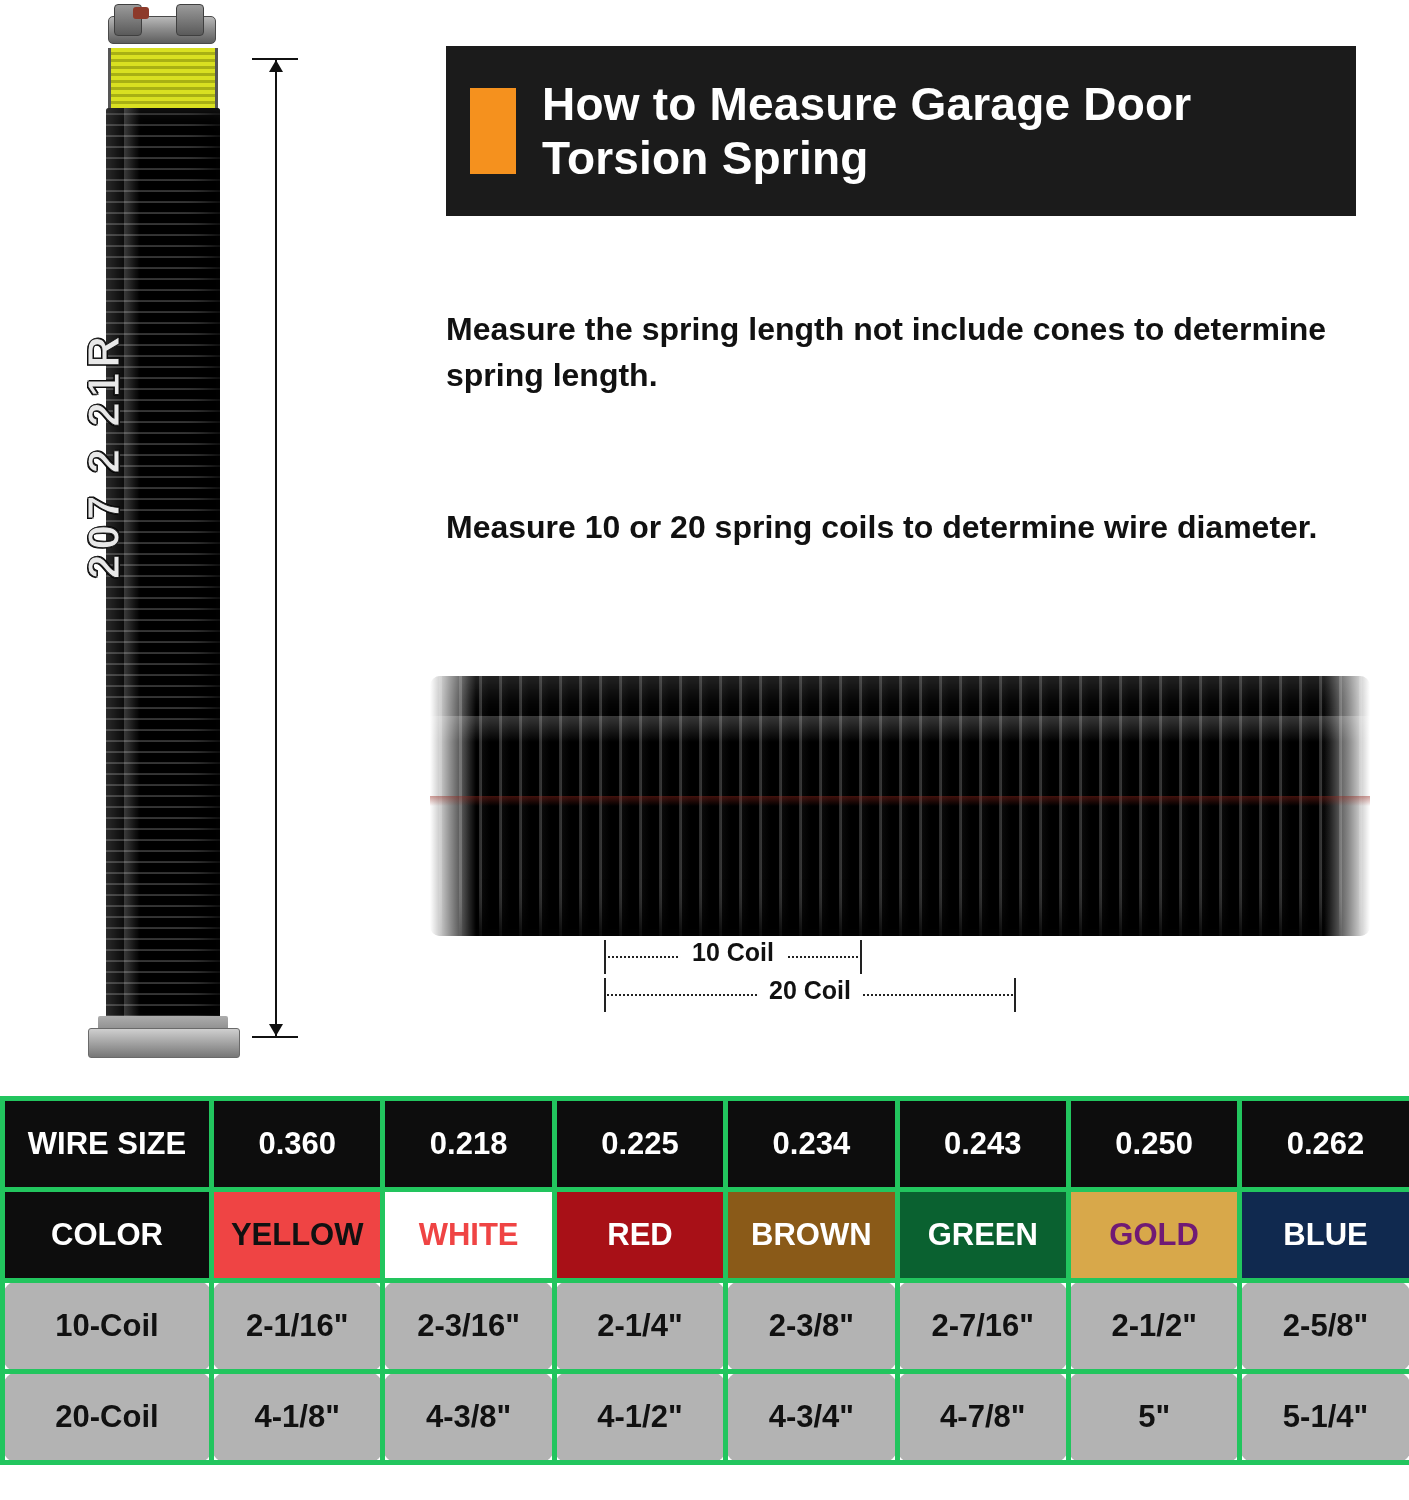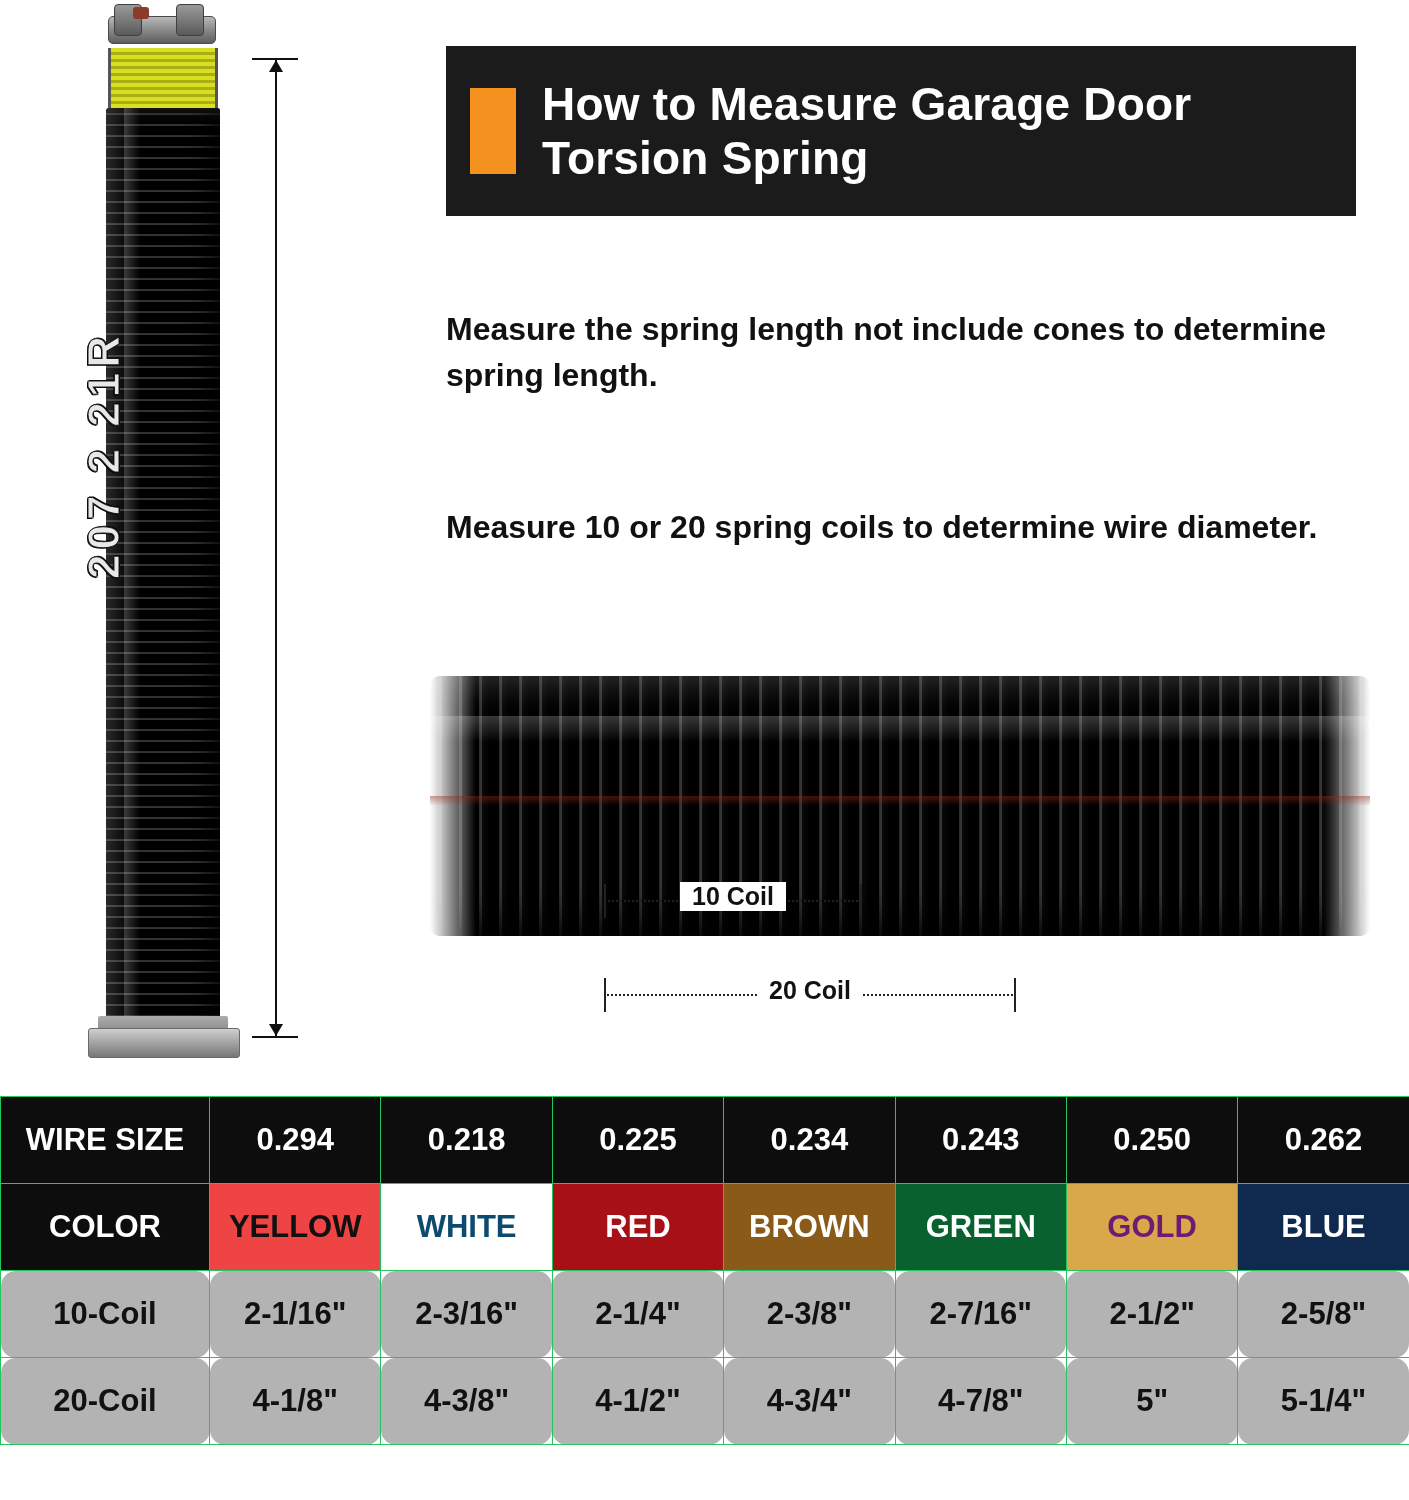--- a/index.html
+++ b/index.html
@@ -278,40 +278,40 @@
     top: -2px;
     left: 50%;
     transform: translateX(-50%);
     background: #ffffff;
     padding: 0 12px;
     font-size: 25px;
     font-weight: bold;
     color: #111;
     font-family: "Liberation Sans", sans-serif;
   }
-  #dim-10coil { left: 604px; top: 884px; width: 258px; }
+  #dim-10coil { left: 604px; top: 940px; width: 258px; }
   #dim-20coil { left: 604px; top: 978px; width: 412px; }
 
   
   #spec-table {
     position: absolute;
     left: 0;
     top: 1096px;
     width: 1409px;
     border-collapse: collapse;
     table-layout: fixed;
   }
   #spec-table td {
     height: 86px;
     text-align: center;
     vertical-align: middle;
     font-size: 31px;
     font-weight: bold;
     font-family: "Liberation Sans", sans-serif;
-    border: 1px solid #22c55e;
+    border: 5px solid #22c55e;
     padding: 0;
   }
   #spec-table tr.row-wire td { background: #0d0d0d; color: #ffffff; }
   #spec-table tr.row-color td.label-cell { background: #0d0d0d; color: #ffffff; }
   #spec-table tr.row-10 td, #spec-table tr.row-20 td {
     background: #b3b3b3;
     color: #111111;
     font-weight: bold;
     border-radius: 15px;
   }
@@ -381,32 +381,32 @@
       <col class="cx">
       <col class="cx">
       <col class="cx">
       <col class="cx">
       <col class="cx">
       <col class="cx">
   </colgroup>
   <tbody>
     <tr class="row-wire">
       <td class="label-cell">WIRE SIZE</td>
-      <td>0.294</td>
+      <td>0.360</td>
       <td>0.218</td>
       <td>0.225</td>
       <td>0.234</td>
       <td>0.243</td>
       <td>0.250</td>
       <td>0.262</td>
     </tr>
     <tr class="row-color">
       <td class="label-cell">COLOR</td>
       <td class="swatch-cell" style="background: #ef4444; color: rgb(17, 17, 17);">YELLOW</td>
-      <td class="swatch-cell" style="background: rgb(255, 255, 255); color: #0c4a6e;">WHITE</td>
+      <td class="swatch-cell" style="background: rgb(255, 255, 255); color: #ef4444;">WHITE</td>
       <td class="swatch-cell" style="background: rgb(168, 16, 23); color: rgb(255, 255, 255);">RED</td>
       <td class="swatch-cell" style="background: rgb(138, 90, 24); color: rgb(255, 255, 255);">BROWN</td>
       <td class="swatch-cell" style="background: rgb(10, 97, 48); color: rgb(255, 255, 255);">GREEN</td>
       <td class="swatch-cell" style="background: rgb(216, 168, 74); color: #701a75; margin-top: 38px;">GOLD</td>
       <td class="swatch-cell" style="background: rgb(16, 41, 79); color: rgb(255, 255, 255); margin-left: 48px;">BLUE</td>
     </tr>
     <tr class="row-10">
       <td>10-Coil</td>
       <td>2-1/16"</td>
       <td>2-3/16"</td>

